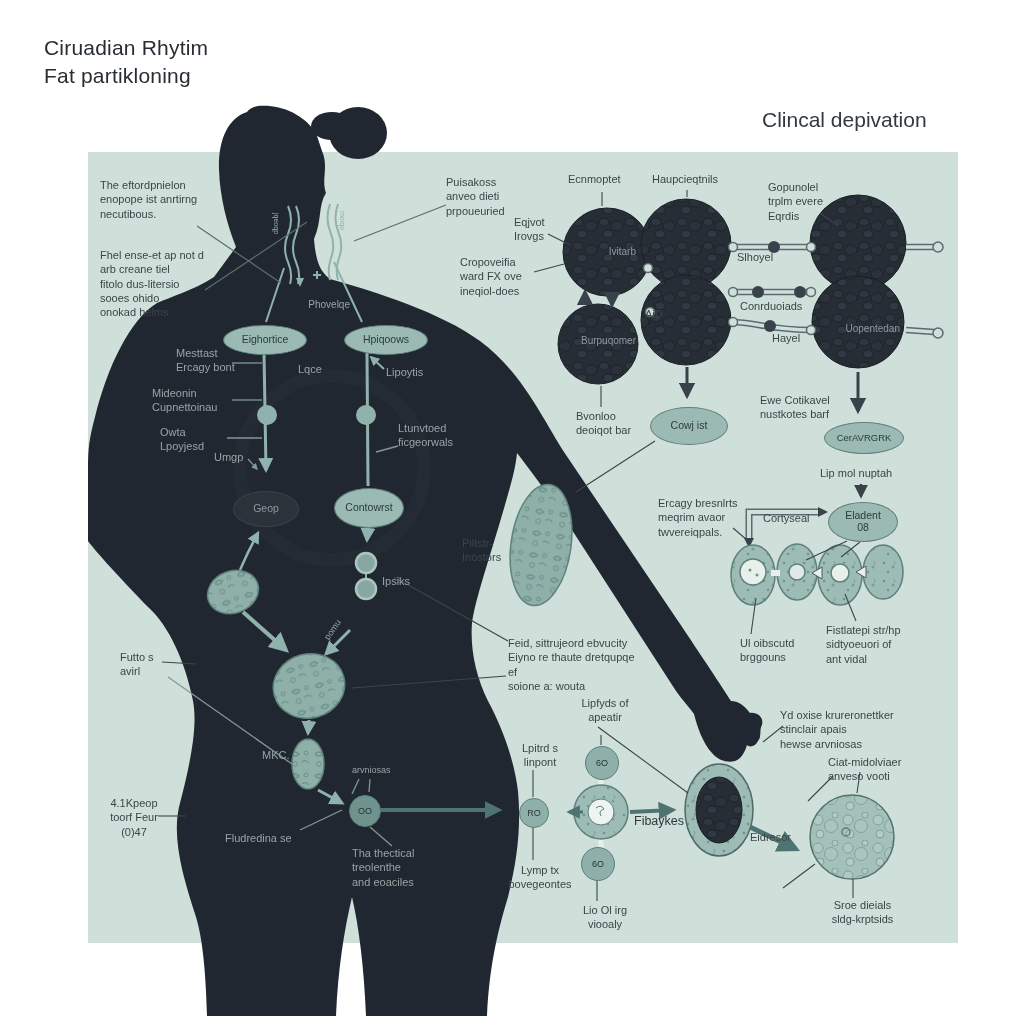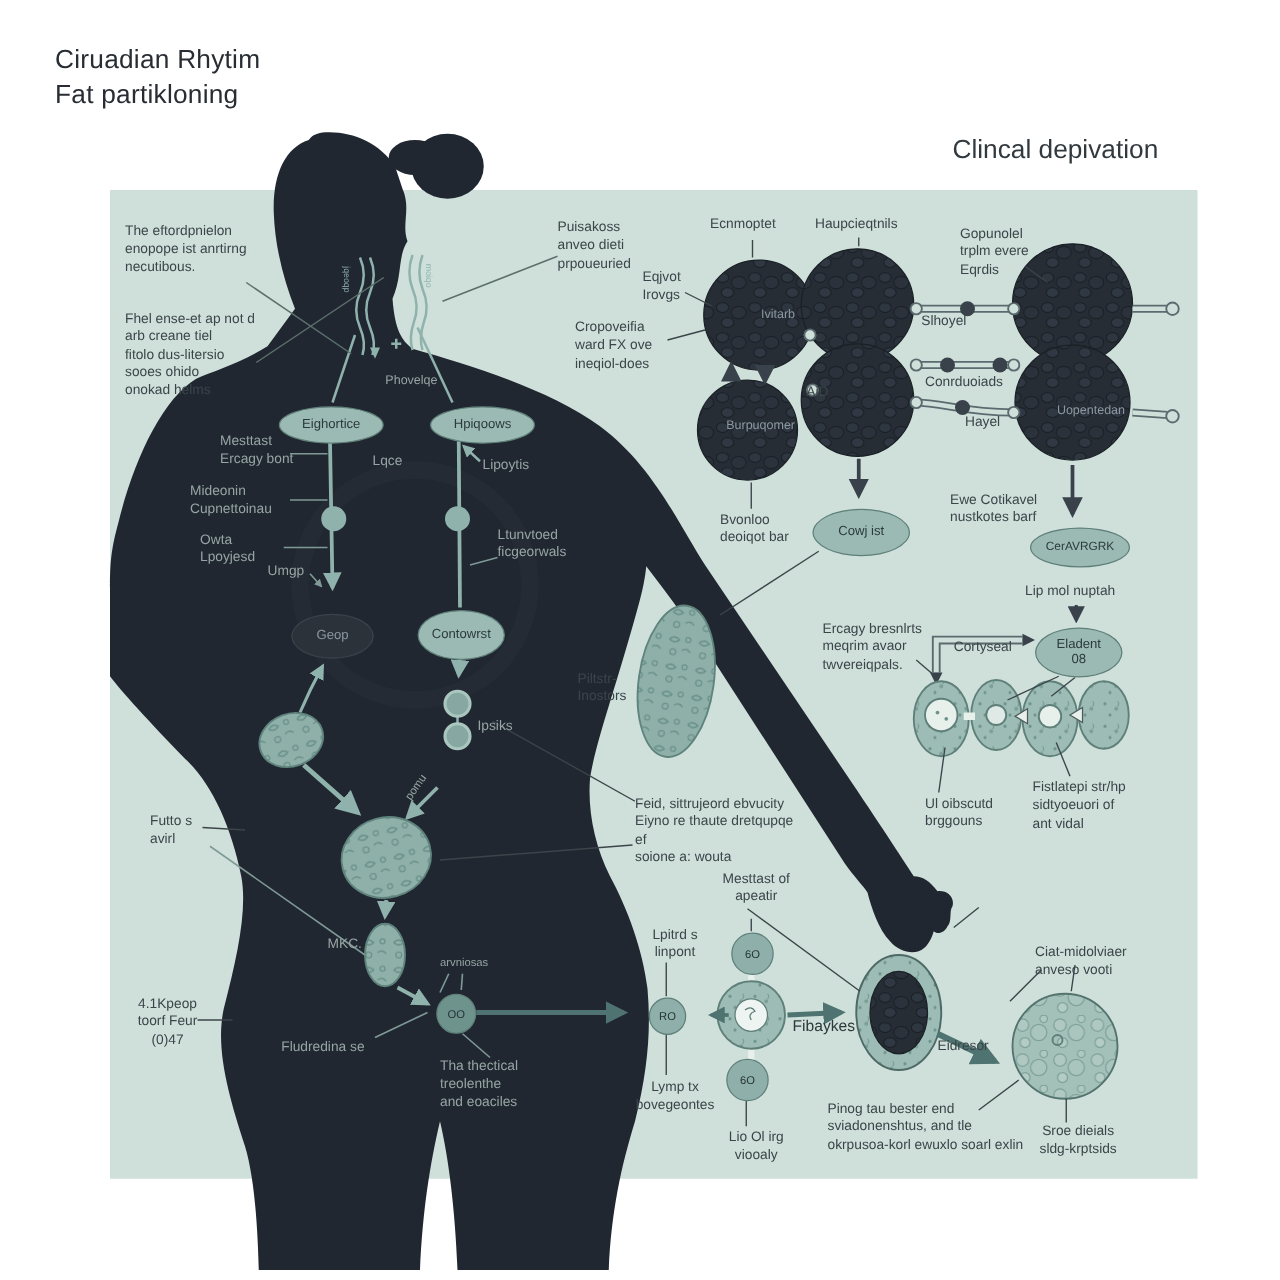--- a/index.html
+++ b/index.html
@@ -345,35 +345,35 @@
 <div class="lab" style="left:763px;top:511px;width:60px">Cortyseal</div>
 <div class="lab" style="left:658px;top:496px;width:100px">Ercagy bresnlrts
 meqrim avaor
 twvereiqpals.</div>
 <div class="lab" style="left:740px;top:636px;width:75px">Ul oibscutd
 brggouns</div>
 <div class="lab" style="left:826px;top:623px;width:80px">Fistlatepi str/hp
 sidtyoeuori of
 ant vidal</div>
 
-<div class="lab ctr" style="left:570px;top:696px;width:70px">Mesttast of
+<div class="lab ctr" style="left:570px;top:696px;width:70px">Lipfyds of
 apeatir</div>
 <div class="lab ctr" style="left:510px;top:741px;width:60px">Lpitrd s
 linpont</div>
 <div class="lab ctr" style="left:500px;top:863px;width:80px">Lymp tx
 bovegeontes</div>
 <div class="lab ctr" style="left:575px;top:903px;width:60px">Lio Ol irg
 viooaly</div>
 <div class="lab strong" style="left:634px;top:813px;width:65px">Fibaykes</div>
 <div class="lab" style="left:750px;top:830px;width:60px">Eidresor</div>
+<div class="lab" style="left:780px;top:708px;width:145px">Yd oxise krureronettker
+stinclair apais
+hewse arvniosas</div>
 <div class="lab" style="left:828px;top:755px;width:95px">Ciat-midolviaer
 anveso vooti</div>
-<div class="lab" style="left:662px;top:880px;width:175px">Pinog tau bester end
-sviadonenshtus, and tle
-okrpusoa-korl ewuxlo soarl exlin</div>
 <div class="lab ctr" style="left:820px;top:898px;width:85px">Sroe dieials
 sldg-krptsids</div>
 
 <div class="pill" style="left:223px;top:325px;width:82px;height:28px">Eighortice</div>
 <div class="pill" style="left:344px;top:325px;width:82px;height:28px">Hpiqoows</div>
 <div class="pill" style="left:334px;top:488px;width:68px;height:38px">Contowrst</div>
 <div class="pill dark" style="left:233px;top:491px;width:64px;height:34px">Geop</div>
 <div class="pill" style="left:650px;top:407px;width:76px;height:36px">Cowj ist</div>
 <div class="pill" style="left:824px;top:422px;width:78px;height:30px;font-size:9.5px">CerAVRGRK</div>
 <div class="pill" style="left:828px;top:502px;width:68px;height:38px">Eladent

